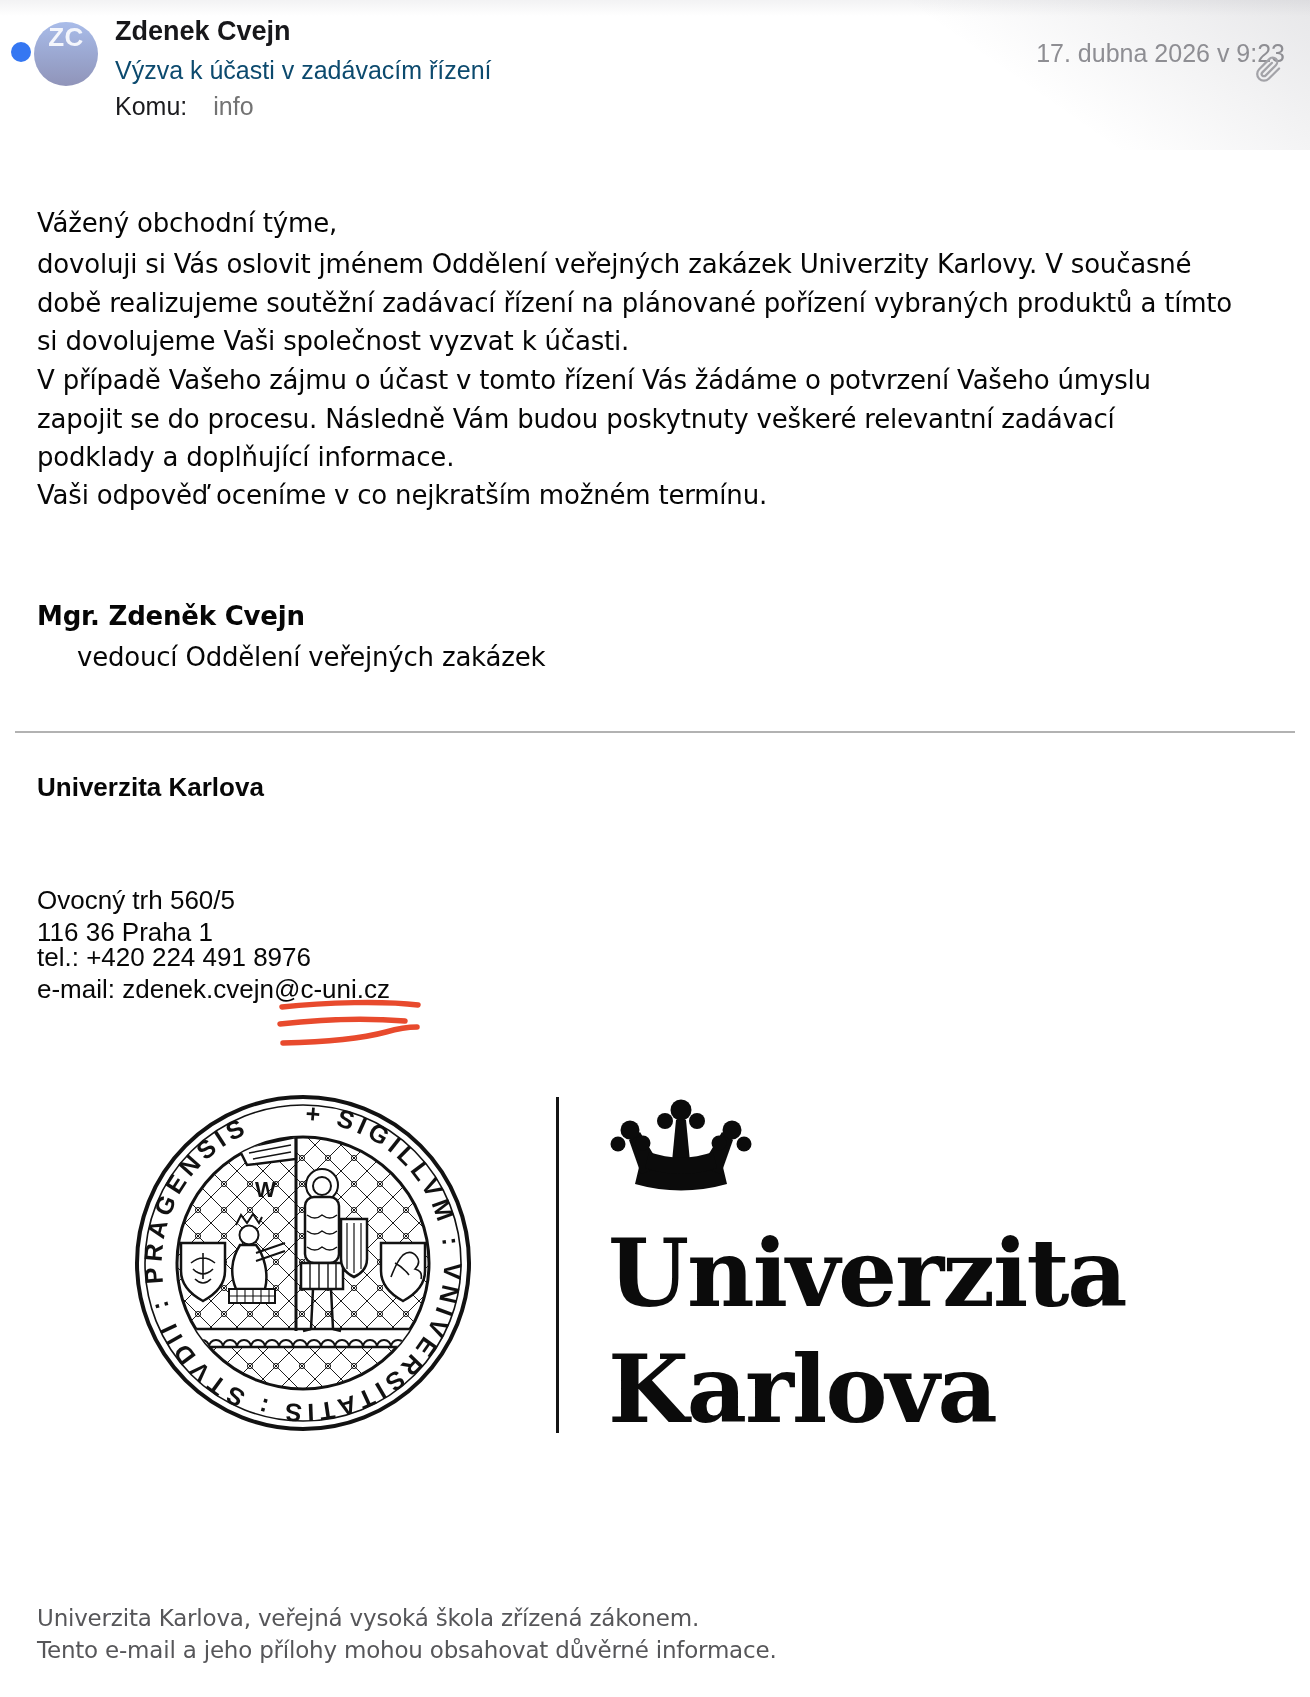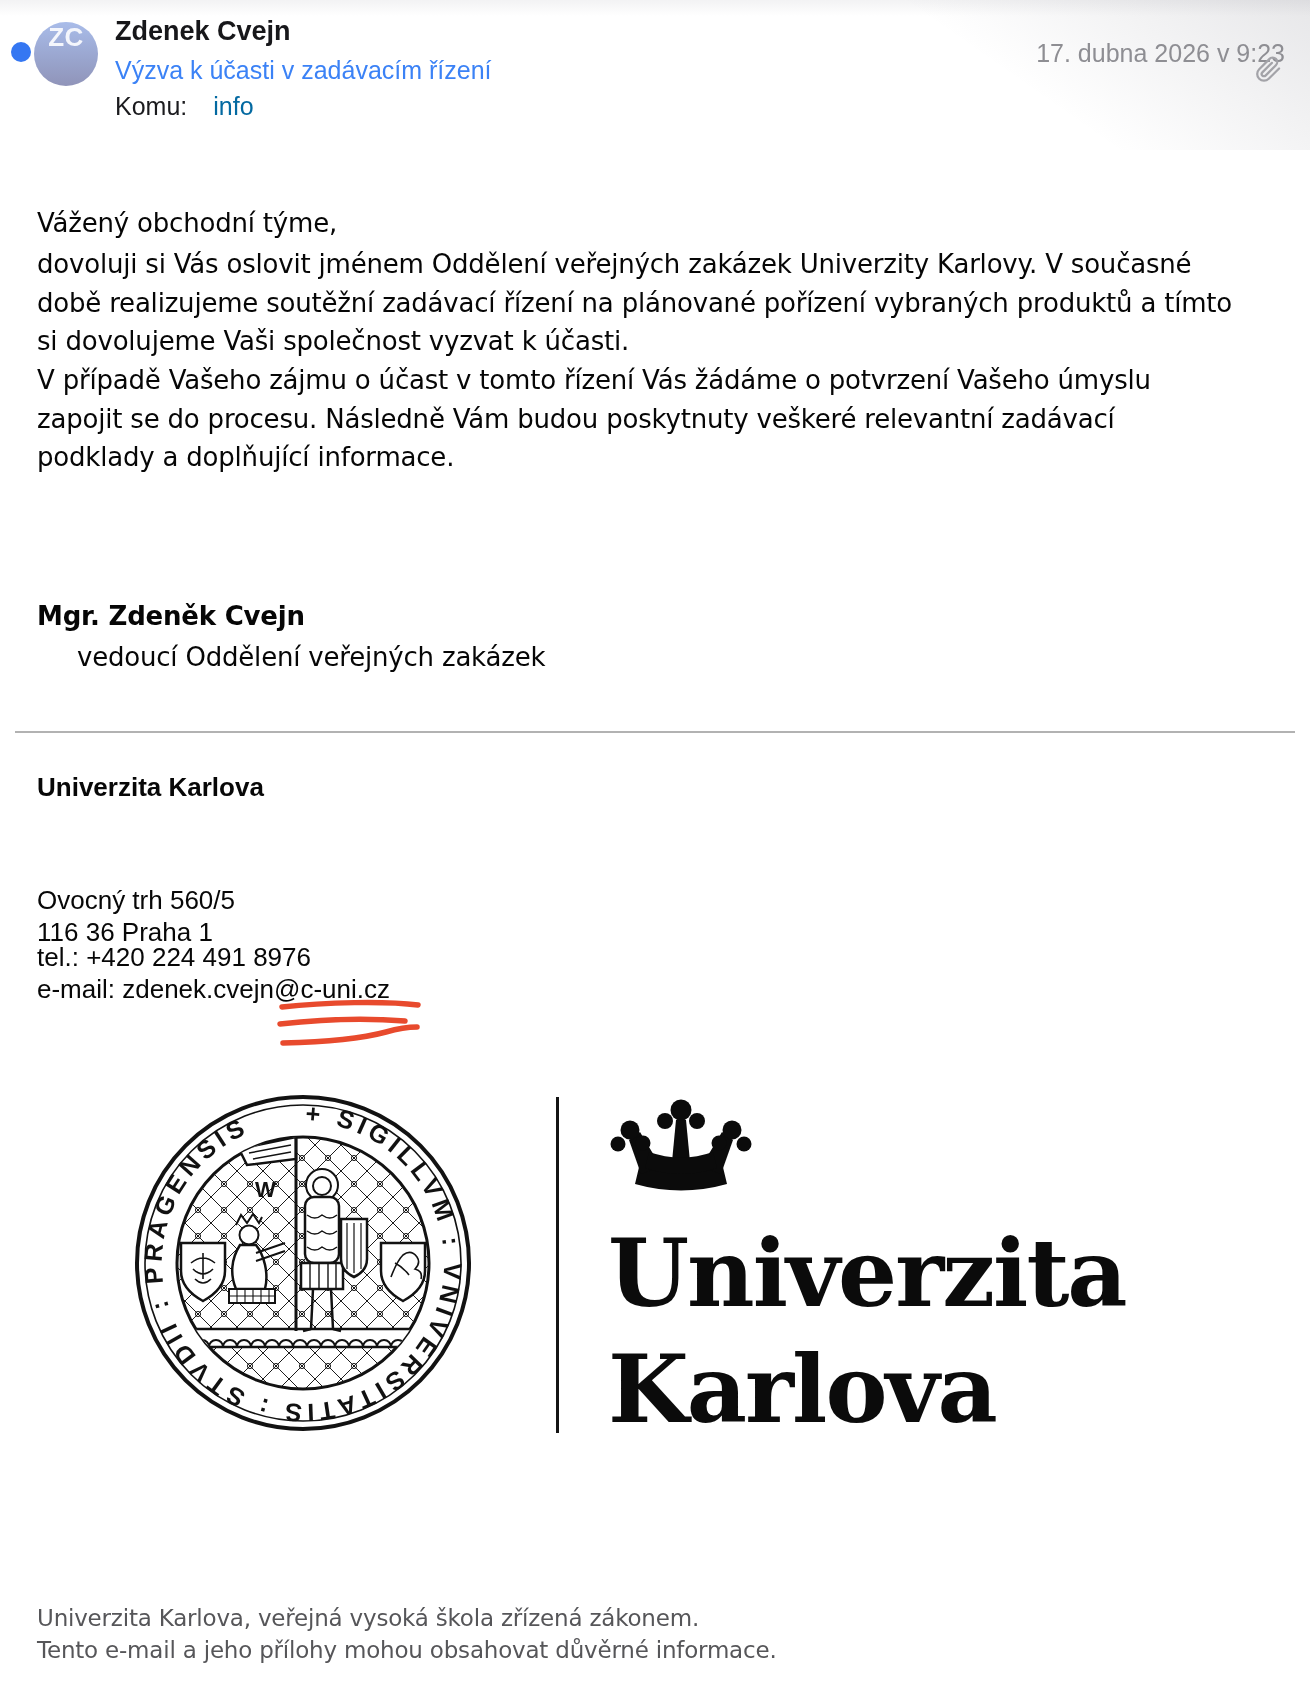--- a/index.html
+++ b/index.html
@@ -9,23 +9,23 @@
   .corner-shade{position:absolute;top:0;right:0;width:760px;height:150px;pointer-events:none;
     background:linear-gradient(215deg,rgba(70,70,85,0.13) 0%,rgba(255,255,255,0) 42%);}
   .top-shade{position:absolute;top:0;left:0;width:100%;height:16px;pointer-events:none;
     background:linear-gradient(to bottom,rgba(80,80,95,0.07),rgba(255,255,255,0));}
   .unread-dot{position:absolute;left:11px;top:42px;width:20px;height:20px;border-radius:50%;}
   .avatar{position:absolute;left:34px;top:22px;width:64px;height:64px;border-radius:50%;
     background:linear-gradient(180deg,#a9bce9 0%,#9aa6cf 55%,#9094b9 100%);
     display:flex;align-items:flex-start;justify-content:center;
     color:#f4f6fc;font-size:26px;font-weight:bold;letter-spacing:.5px;}
   .sender{position:absolute;left:115px;top:16px;font-size:27px;font-weight:700;color:#17171a;}
-  .subject{position:absolute;left:115px;top:56px;font-size:25px;color:#3b82f6;}
+  .subject{position:absolute;left:115px;top:56px;font-size:25px;color:#0c4a6e;}
   .to-row{position:absolute;left:115px;top:92px;font-size:25px;color:#1b1b1e;}
-  .to-row .to-value{color:#0369a1;margin-left:26px;}
+  .to-row .to-value{color:#737373;margin-left:26px;}
   .date{position:absolute;top:20px;right:25px;font-size:25px;color:#8e8e93;margin-top:19px;}
   .clip{position:absolute;top:56px;right:28px;width:27px;height:27px;}
   .clip svg{width:100%;height:100%;stroke:#a3a3a8;fill:none;stroke-width:2;
     stroke-linecap:round;stroke-linejoin:round;}
   
   .btxt{position:absolute;left:37px;font-family:"DejaVu Sans",sans-serif;font-size:26px;
     line-height:38.5px;color:#060606;white-space:pre-line;letter-spacing:-0.2px;width:1200px;}
   .bold{font-weight:700;}
   .divider{position:absolute;left:15px;top:731px;width:1280px;height:2px;background:#b2b2b2;}
   
@@ -67,20 +67,21 @@
       </svg>
   </div>
 
   <div class="btxt" style="top:184px;margin-top:20px;">Vážený obchodní týme,</div>
   <div class="btxt" style="top:245px;">dovoluji si Vás oslovit jménem Oddělení veřejných zakázek Univerzity Karlovy. V současné
 době realizujeme soutěžní zadávací řízení na plánované pořízení vybraných produktů a tímto
 si dovolujeme Vaši společnost vyzvat k účasti.</div>
   <div class="btxt" style="top:361px;">V případě Vašeho zájmu o účast v tomto řízení Vás žádáme o potvrzení Vašeho úmyslu
 zapojit se do procesu. Následně Vám budou poskytnuty veškeré relevantní zadávací
 podklady a doplňující informace.</div>
+  <div class="btxt" style="top:476px;">Vaši odpověď oceníme v co nejkratším možném termínu.</div>
   <div class="btxt bold" style="top:597px;">Mgr. Zdeněk Cvejn</div>
   <div class="btxt" style="top:638px;margin-left:40px;">vedoucí Oddělení veřejných zakázek</div>
 
   <div class="divider"></div>
 
   <div class="sig bold" style="top:771px;">Univerzita Karlova</div>
   <div class="sig" style="top:872px;margin-top:12px;">Ovocný trh 560/5
 116 36 Praha 1</div>
   <div class="sig" style="top:941px;">tel.: +420 224 491 8976
 e-mail: zdenek.cvejn@c-uni.cz</div>

